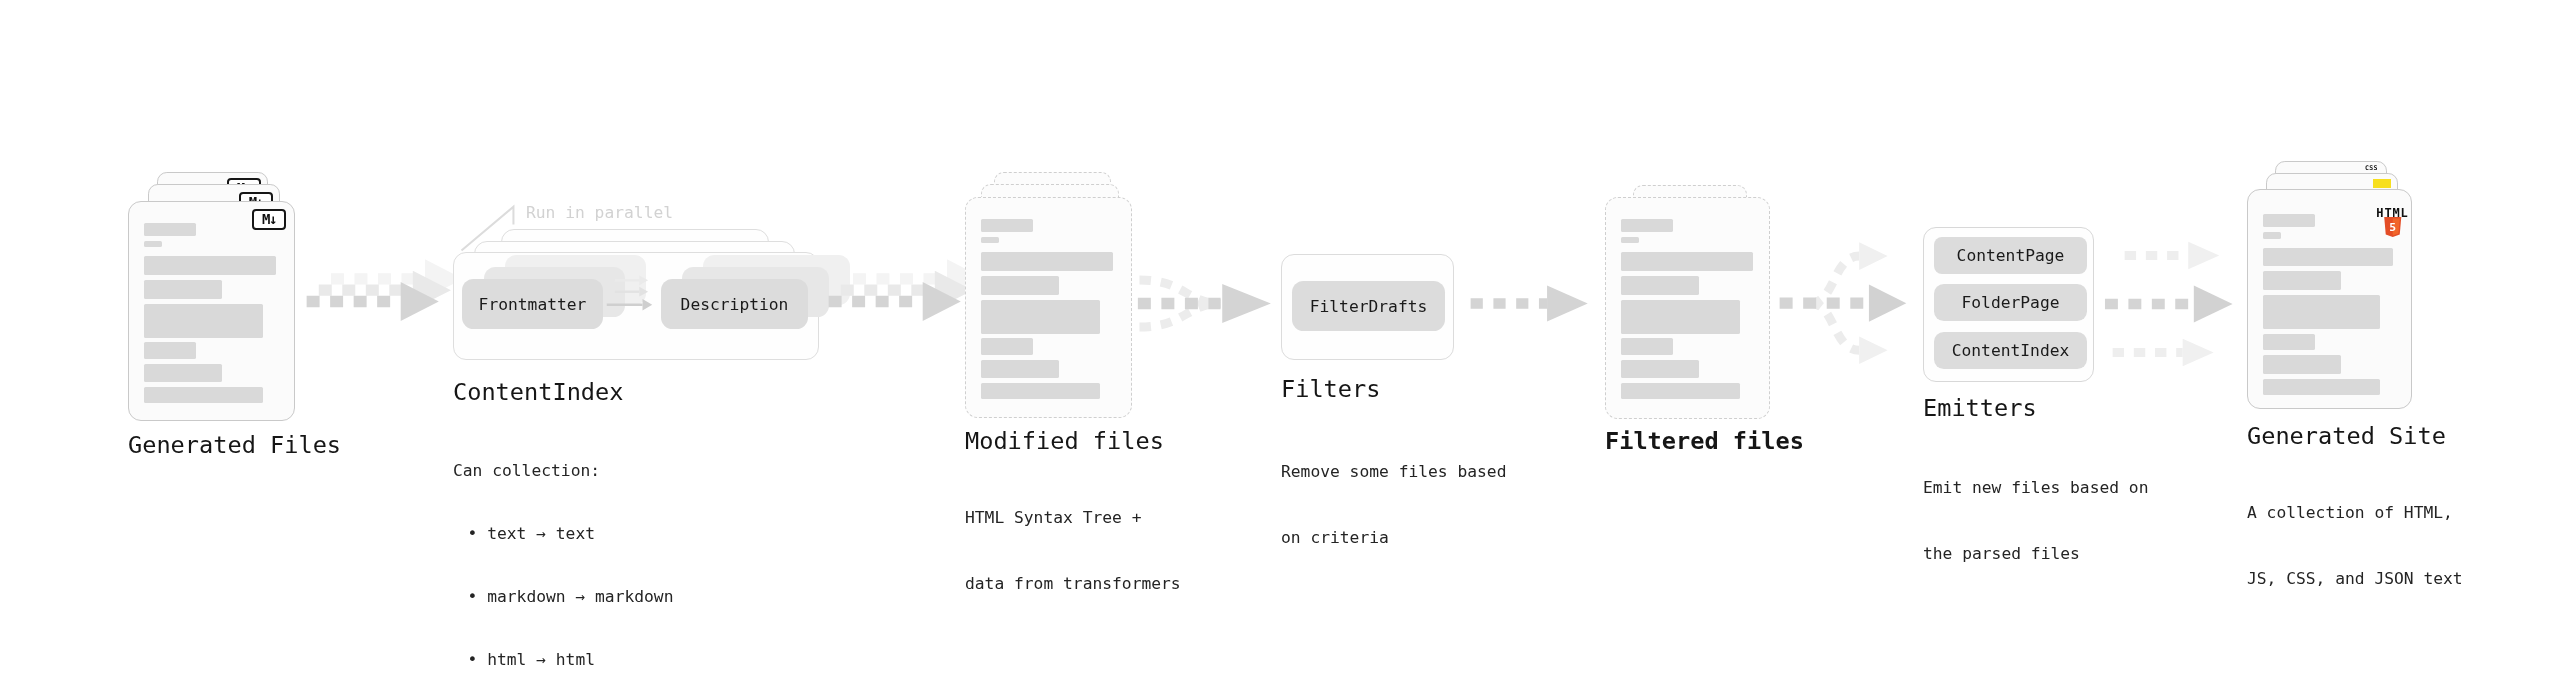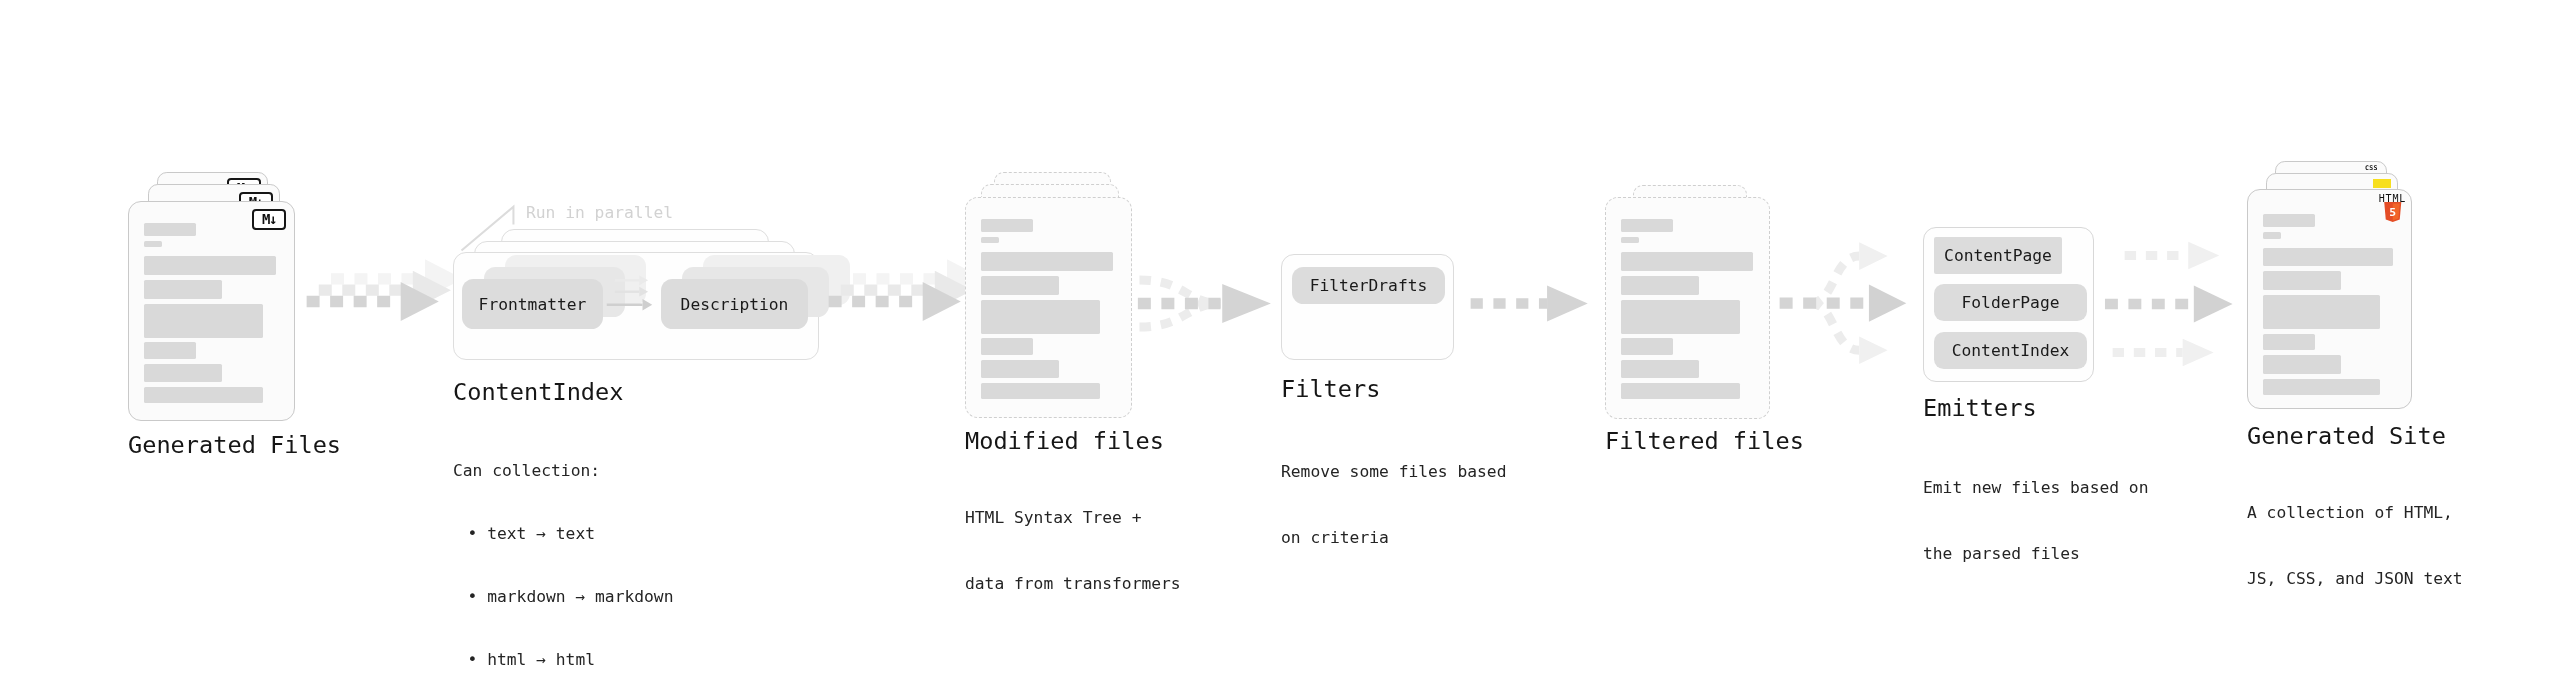--- a/index.html
+++ b/index.html
@@ -23,21 +23,21 @@
     border:2.4px solid #161616;border-radius:4.1px;box-sizing:border-box;
     display:flex;align-items:center;justify-content:center;
     font-size:14px;font-weight:bold;color:#111;letter-spacing:-1.6px;
   }
   .badge-css{
     position:absolute;top:3.3px;right:7.3px;font-size:6.5px;font-weight:bold;color:#111;
     line-height:6.5px;border-bottom:2.4px solid #264de4;padding:0 0.8px 0.8px 0.8px;letter-spacing:0.4px;
   }
   .badge-js{position:absolute;top:4.9px;right:6.5px;width:18px;height:9px;background:#f7df1e;}
   .badge-html5{position:absolute;top:4.9px;right:8.1px;width:21px;display:flex;flex-direction:column;align-items:center;}
-  .badge-html5 .word{font-size:10px;font-weight:normal;letter-spacing:0.8px;color:#111;line-height:7.3px;}
+  .badge-html5 .word{font-size:12px;font-weight:bold;letter-spacing:0.8px;color:#111;line-height:7.3px;margin-top:15px;}
   
   .frame{position:absolute;background:#fefefe;border:1.6px solid #dedede;border-radius:13px;box-sizing:border-box;}
   .gbox{
     position:absolute;background:#dcdcdc;border-radius:11.4px;box-sizing:border-box;
     display:flex;align-items:center;justify-content:center;font-size:16.3px;color:#1a1a1a;white-space:pre;
   }
   .gbox.e1{background:#e7e7e7;}
   .gbox.e2{background:#f0f0f0;}
   
   .section-title{position:absolute;font-size:23.6px;line-height:28px;color:#161616;white-space:pre;}
@@ -146,21 +146,21 @@
 </div>
 
 <svg class="abs" style="left:1136px;top:267px;" width="140" height="73" viewBox="0 0 172 90">
   <path d="M4,16 C60,16 62,45 104,45" stroke="#ececec" stroke-width="11" stroke-dasharray="14 12" fill="none"></path>
   <path d="M4,74 C60,74 62,45 104,45" stroke="#ececec" stroke-width="11" stroke-dasharray="14 12" fill="none"></path>
   <line x1="2" y1="45" x2="104" y2="45" stroke="#d4d4d4" stroke-width="14" stroke-dasharray="16 13"></line>
   <polygon points="106,21 106,69 166,45" fill="#d4d4d4"></polygon>
 </svg>
 
 <div class="frame" style="left:1281px;top:254px;width:173px;height:106px;border-color:#dcdcdc;"></div>
-<div class="gbox" style="left:1292px;top:267px;width:153px;height:37px;">FilterDrafts</div>
+<div class="gbox" style="left:1292px;top:281px;width:153px;height:50px;">FilterDrafts</div>
 
 <svg class="abs" style="left:1469px;top:279px;" width="122" height="49" viewBox="0 0 150 60">
   <line x1="2" y1="30" x2="96" y2="30" stroke="#d4d4d4" stroke-width="13" stroke-dasharray="15 13"></line>
   <polygon points="96,8 96,52 146,30" fill="#d4d4d4"></polygon>
 </svg>
 
 <div class="page small dashed" style="left:1633px;top:185px;width:114px;height:203px;"></div>
 <div class="page dashed" style="left:1605px;top:197px;width:165px;height:222px;">
   <div class="bars">
     <div class="bar" style="width:52px;height:13px"></div>
@@ -177,21 +177,21 @@
 <svg class="abs" style="left:1778px;top:242px;" width="134" height="124" viewBox="0 0 165 152">
   <path d="M40,75 C70,75 68,17 100,17" stroke="#ececec" stroke-width="11" stroke-dasharray="14 12" fill="none"></path>
   <polygon points="100,0 100,34 135,17" fill="#f0f0f0"></polygon>
   <path d="M40,75 C70,75 68,133 100,133" stroke="#ececec" stroke-width="11" stroke-dasharray="14 12" fill="none"></path>
   <polygon points="100,116 100,150 135,133" fill="#f0f0f0"></polygon>
   <line x1="2" y1="75" x2="112" y2="75" stroke="#d4d4d4" stroke-width="14" stroke-dasharray="16 13"></line>
   <polygon points="112,52 112,98 158,75" fill="#d2d2d2"></polygon>
 </svg>
 
 <div class="frame" style="left:1923px;top:227px;width:171px;height:155px;border-color:#d8d8d8;"></div>
-<div class="gbox" style="left:1934px;top:237px;width:128px;height:37px;border-radius:2px;">ContentPage</div>
+<div class="gbox" style="left:1934px;top:237px;width:153px;height:37px;border-radius:8px;">ContentPage</div>
 <div class="gbox" style="left:1934px;top:284px;width:153px;height:37px;border-radius:9.8px;">FolderPage</div>
 <div class="gbox" style="left:1934px;top:332px;width:153px;height:37px;border-radius:9.8px;">ContentIndex</div>
 
 <svg class="abs" style="left:2123px;top:240px;" width="102" height="31" viewBox="0 0 125 38">
   <line x1="2" y1="19" x2="80" y2="19" stroke="#eeeeee" stroke-width="11" stroke-dasharray="14 12"></line>
   <polygon points="80,2 80,36 118,19" fill="#f0f0f0"></polygon>
 </svg>
 <svg class="abs" style="left:2103px;top:283px;" width="134" height="42" viewBox="0 0 165 52">
   <line x1="2" y1="26" x2="112" y2="26" stroke="#d4d4d4" stroke-width="13" stroke-dasharray="16 13"></line>
   <polygon points="112,3 112,49 160,26" fill="#d2d2d2"></polygon>
@@ -243,21 +243,21 @@
   <div>HTML Syntax Tree +</div>
   <div>data from transformers</div>
 </div>
 
 <div class="section-title" style="left:1281px;top:375px;">Filters</div>
 <div class="section-desc" style="left:1281px;top:417px;">
   <div>Remove some files based</div>
   <div>on criteria</div>
 </div>
 
-<div class="section-title" style="left:1605px;top:427px;">Filtered files</div>
+<div class="section-title" style="left:1605px;top:427px;font-weight:bold;">Filtered files</div>
 
 <div class="section-title" style="left:1923px;top:394px;">Emitters</div>
 <div class="section-desc" style="left:1923px;top:433px;">
   <div>Emit new files based on</div>
   <div>the parsed files</div>
 </div>
 
 <div class="section-title" style="left:2247px;top:422px;">Generated Site</div>
 <div class="section-desc" style="left:2247px;top:458px;">
   <div>A collection of HTML,</div>

